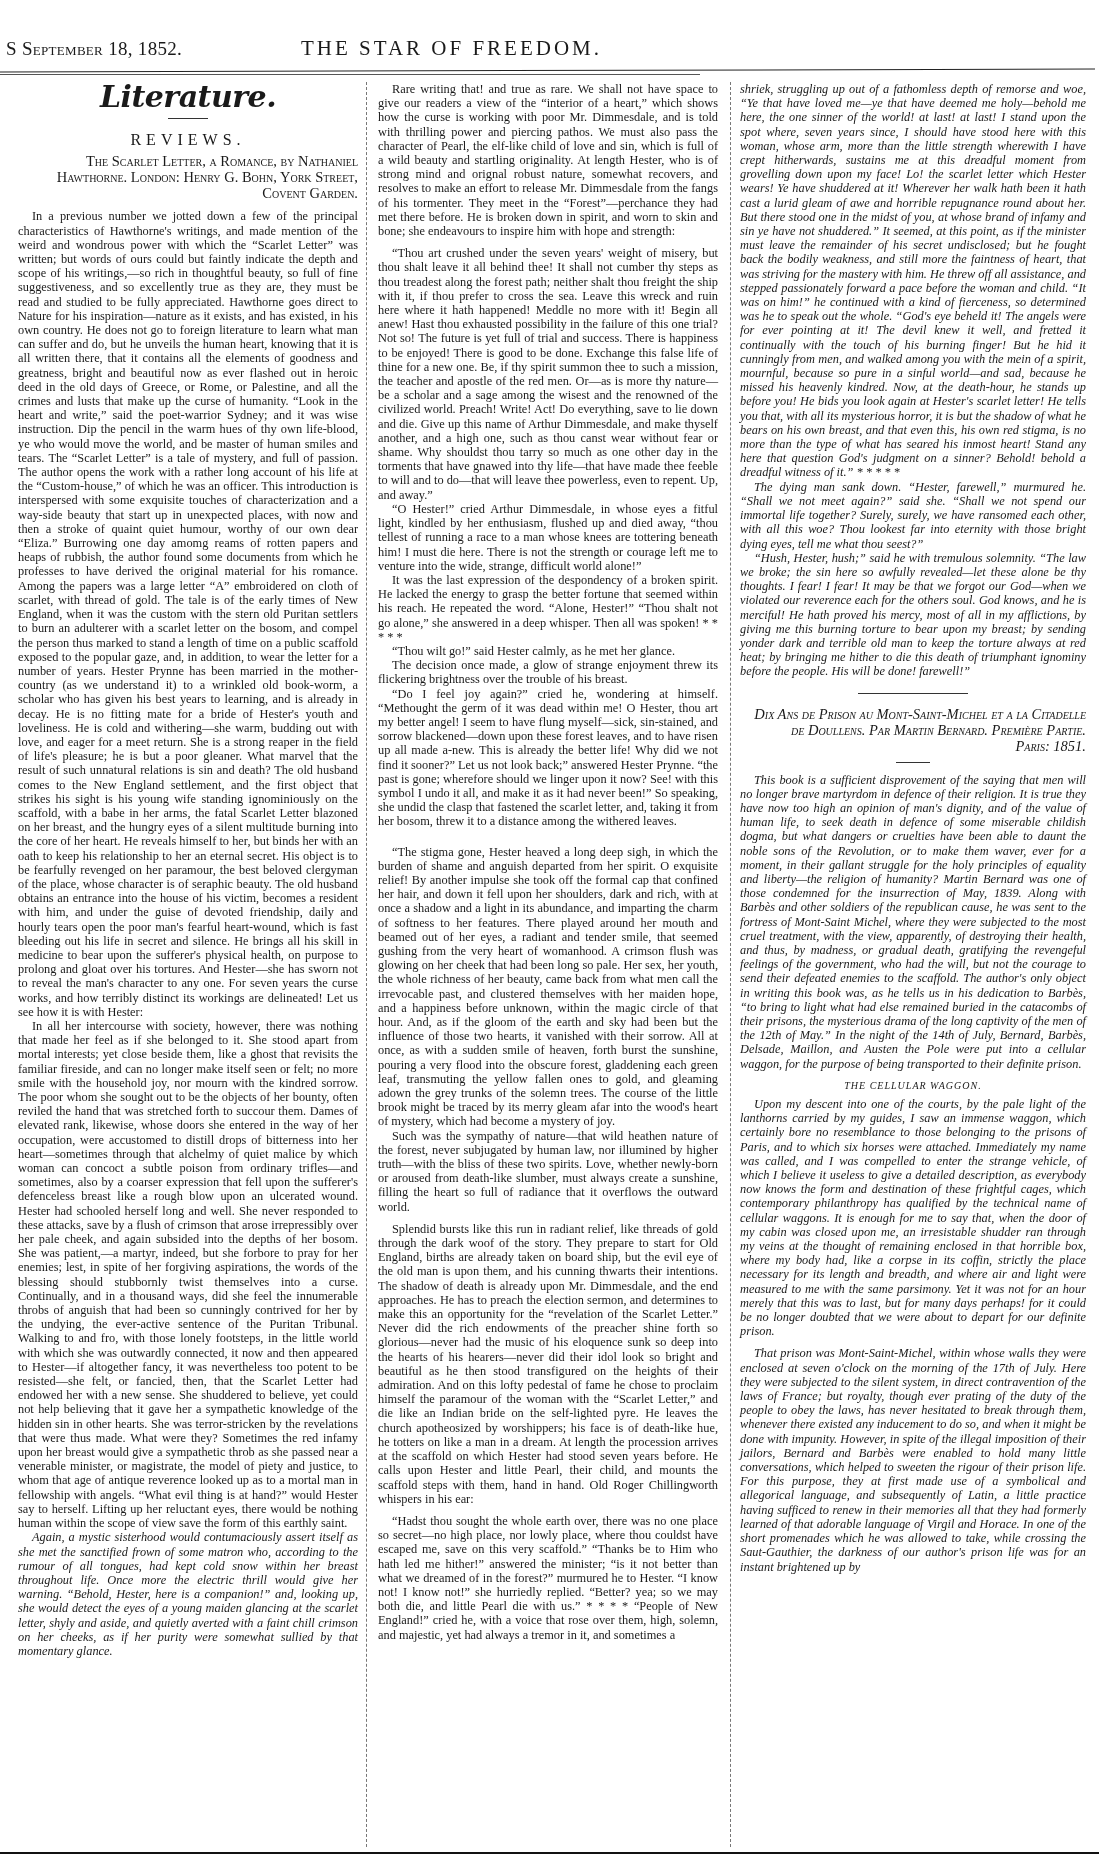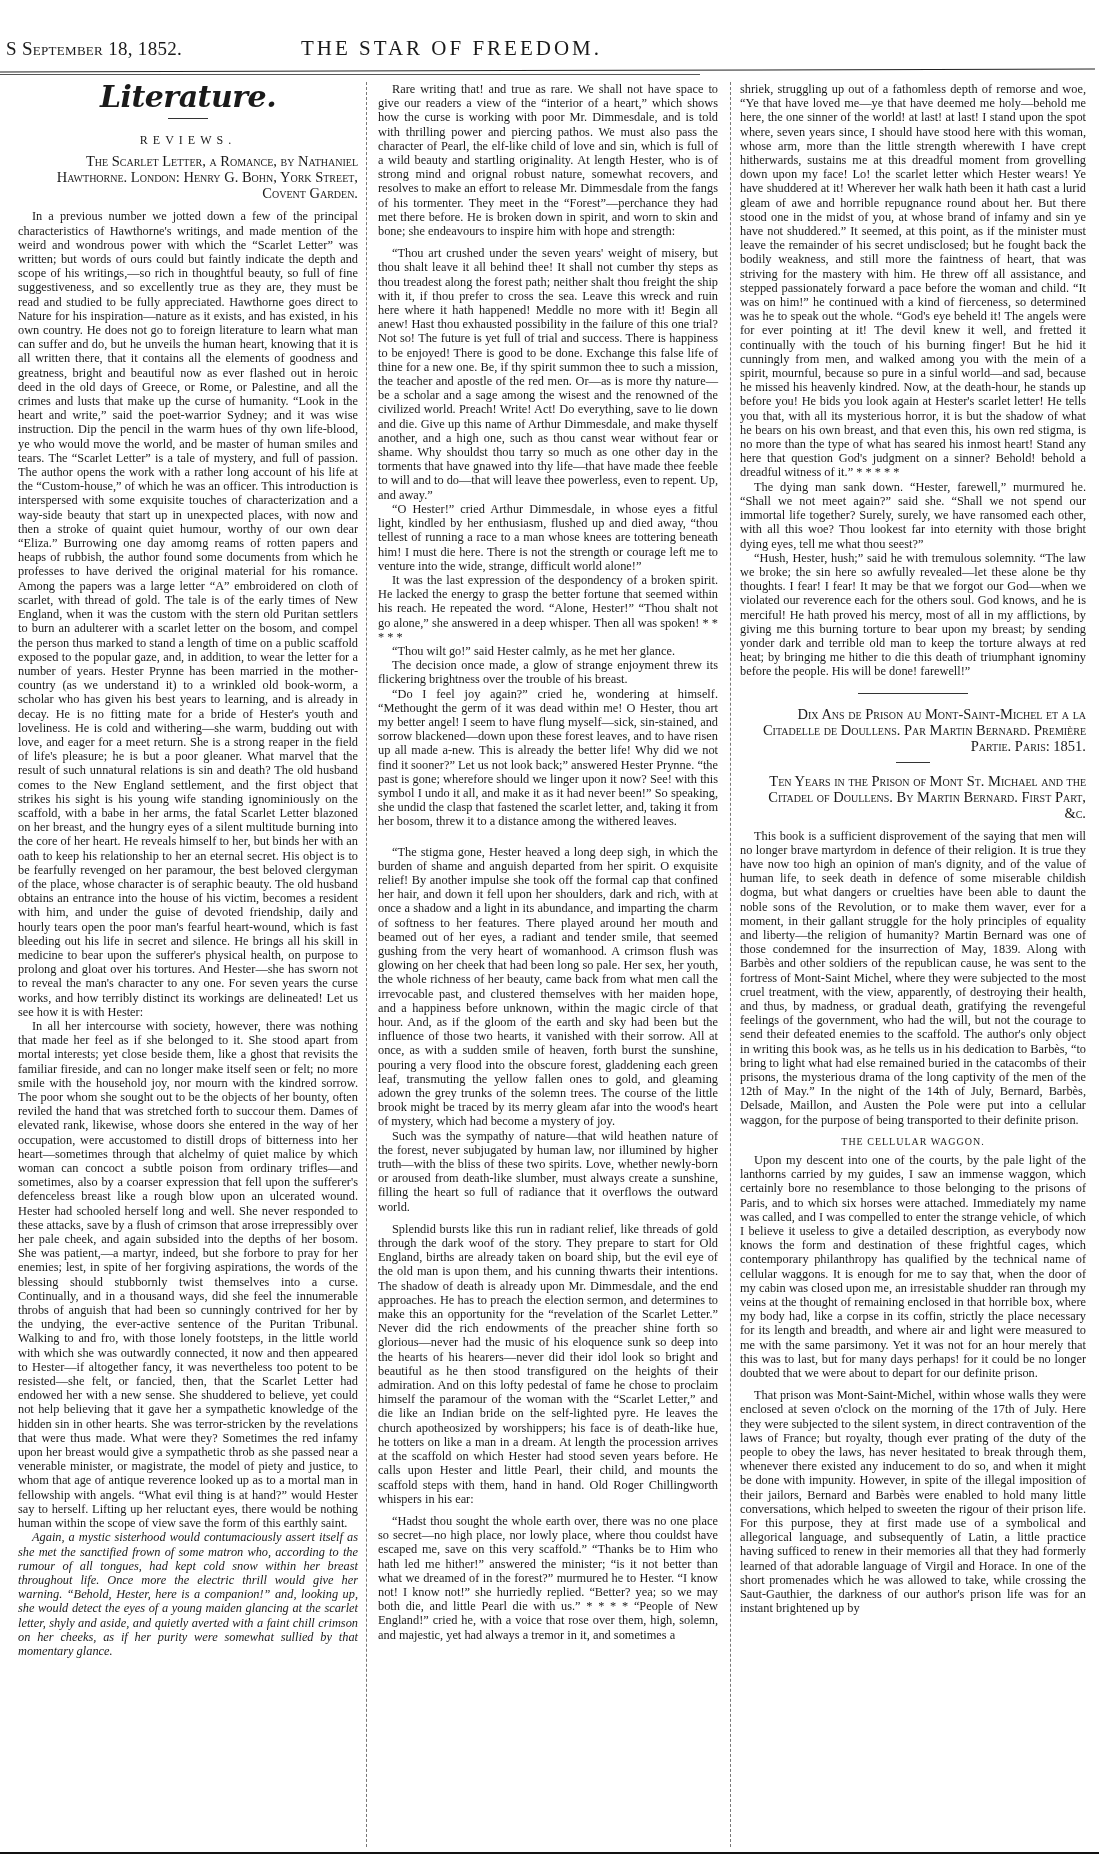--- a/index.html
+++ b/index.html
@@ -7,29 +7,29 @@
          font-family: "Liberation Serif", "DejaVu Serif", serif; }
   .masthead { position: absolute; left: 0; top: 4px; width: 1099px; height: 62px; padding-left: 35px; }
   .mh-date { position: absolute; left: 6px; top: 34px; font-size: 19px; font-variant: small-caps; letter-spacing: 0.3px; }
   .mh-title { position: absolute; left: 0; width: 903px; top: 32px; text-align: center; font-size: 21px; letter-spacing: 3px; }
   .mh-page { position: absolute; right: 16px; top: 34px; font-size: 19px; }
   .rule-top { position: absolute; left: 0; top: 70px; width: 1095px; height: 0; border-top: 1.5px solid #222; transform: rotate(-0.15deg); }
   .rule-top2 { position: absolute; left: 0; top: 74px; width: 700px; height: 0; border-top: 1px solid #555; }
   .col { position: absolute; top: 82px; font-size: 12.35px; line-height: 14.2px; text-align: justify; hyphens: manual; }
   .col1 { left: 18px; width: 340px; }
   .col2 { left: 378px; width: 340px; }
-  .col3 { left: 740px; width: 346px; }
+  .col3 { left: 740px; width: 346px; font-style: italic; }
   .vrule { position: absolute; top: 82px; height: 1765px; width: 0; border-left: 1px dashed #777; }
   .v1 { left: 366px; } .v2 { left: 730px; }
   p { margin: 0; text-indent: 14px; }
   p.noind { text-indent: 0; }
   .gothic { font-family: "DejaVu Serif", serif; font-size: 30px; text-align: center; font-style: italic; font-weight: bold;
             letter-spacing: -0.5px; margin: 8px 0 14px; text-indent: 0; }
   .shortrule { width: 40px; border-top: 1px solid #333; margin: 0 auto 14px; }
-  .reviews { text-align: center; letter-spacing: 5px; font-size: 12px; margin: 6px 0 6px; text-indent: 0; }
+  .reviews { text-align: center; letter-spacing: 5px; font-size: 16px; margin: 6px 0 6px; text-indent: 0; }
   .booktitle { font-variant: small-caps; font-size: 14.5px; line-height: 16px; text-indent: -20px; padding-left: 20px; text-align: right; margin: 6px 0 8px; }
   .sub { text-align: center; font-size: 10px; letter-spacing: 1px; margin: 8px 0 4px; text-indent: 0; }
   .gap { height: 8px; }
   .gap2 { height: 14px; }
   .bottomrule { position: absolute; left: 0; top: 1852px; width: 1099px; border-top: 2px solid #111; }
 </style>
 </head>
 <body>
 
 <div class="masthead">
@@ -73,21 +73,20 @@
 </div>
 
 <div class="col col3">
   <p class="noind">shriek, struggling up out of a fathomless depth of remorse and woe, “Ye that have loved me—ye that have deemed me holy—behold me here, the one sinner of the world! at last! at last! I stand upon the spot where, seven years since, I should have stood here with this woman, whose arm, more than the little strength wherewith I have crept hitherwards, sustains me at this dreadful moment from grovelling down upon my face! Lo! the scarlet letter which Hester wears! Ye have shuddered at it! Wherever her walk hath been it hath cast a lurid gleam of awe and horrible repugnance round about her. But there stood one in the midst of you, at whose brand of infamy and sin ye have not shuddered.” It seemed, at this point, as if the minister must leave the remainder of his secret undisclosed; but he fought back the bodily weakness, and still more the faintness of heart, that was striving for the mastery with him. He threw off all assistance, and stepped passionately forward a pace before the woman and child. “It was on him!” he continued with a kind of fierceness, so determined was he to speak out the whole. “God's eye beheld it! The angels were for ever pointing at it! The devil knew it well, and fretted it continually with the touch of his burning finger! But he hid it cunningly from men, and walked among you with the mein of a spirit, mournful, because so pure in a sinful world—and sad, because he missed his heavenly kindred. Now, at the death-hour, he stands up before you! He bids you look again at Hester's scarlet letter! He tells you that, with all its mysterious horror, it is but the shadow of what he bears on his own breast, and that even this, his own red stigma, is no more than the type of what has seared his inmost heart! Stand any here that question God's judgment on a sinner? Behold! behold a dreadful witness of it.” * * * * *</p>
   <p>The dying man sank down. “Hester, farewell,” murmured he. “Shall we not meet again?” said she. “Shall we not spend our immortal life together? Surely, surely, we have ransomed each other, with all this woe? Thou lookest far into eternity with those bright dying eyes, tell me what thou seest?”</p>
   <p>“Hush, Hester, hush;” said he with tremulous solemnity. “The law we broke; the sin here so awfully revealed—let these alone be thy thoughts. I fear! I fear! It may be that we forgot our God—when we violated our reverence each for the others soul. God knows, and he is merciful! He hath proved his mercy, most of all in my afflictions, by giving me this burning torture to bear upon my breast; by sending yonder dark and terrible old man to keep the torture always at red heat; by bringing me hither to die this death of triumphant ignominy before the people. His will be done! farewell!”</p>
   <div class="gap2"></div>
   <div style="width:110px;border-top:1px solid #333;margin:0 auto 12px;"></div>
   <div class="booktitle">Dix Ans de Prison au Mont-Saint-Michel et a la Citadelle de Doullens. Par Martin Bernard. Première Partie. Paris: 1851.</div>
   <div class="shortrule" style="width:34px;margin-bottom:10px;"></div>
-  <div class="booktitle">Ten Years in the Prison of Mont St. Michael and the Citadel of Doullens. By Martin Bernard. First Part, &amp;c.</div>
   <p>This book is a sufficient disprovement of the saying that men will no longer brave martyrdom in defence of their religion. It is true they have now too high an opinion of man's dignity, and of the value of human life, to seek death in defence of some miserable childish dogma, but what dangers or cruelties have been able to daunt the noble sons of the Revolution, or to make them waver, ever for a moment, in their gallant struggle for the holy principles of equality and liberty—the religion of humanity? Martin Bernard was one of those condemned for the insurrection of May, 1839. Along with Barbès and other soldiers of the republican cause, he was sent to the fortress of Mont-Saint Michel, where they were subjected to the most cruel treatment, with the view, apparently, of destroying their health, and thus, by madness, or gradual death, gratifying the revengeful feelings of the government, who had the will, but not the courage to send their defeated enemies to the scaffold. The author's only object in writing this book was, as he tells us in his dedication to Barbès, “to bring to light what had else remained buried in the catacombs of their prisons, the mysterious drama of the long captivity of the men of the 12th of May.” In the night of the 14th of July, Bernard, Barbès, Delsade, Maillon, and Austen the Pole were put into a cellular waggon, for the purpose of being transported to their definite prison.</p>
   <div class="sub">THE CELLULAR WAGGON.</div>
   <p>Upon my descent into one of the courts, by the pale light of the lanthorns carried by my guides, I saw an immense waggon, which certainly bore no resemblance to those belonging to the prisons of Paris, and to which six horses were attached. Immediately my name was called, and I was compelled to enter the strange vehicle, of which I believe it useless to give a detailed description, as everybody now knows the form and destination of these frightful cages, which contemporary philanthropy has qualified by the technical name of cellular waggons. It is enough for me to say that, when the door of my cabin was closed upon me, an irresistable shudder ran through my veins at the thought of remaining enclosed in that horrible box, where my body had, like a corpse in its coffin, strictly the place necessary for its length and breadth, and where air and light were measured to me with the same parsimony. Yet it was not for an hour merely that this was to last, but for many days perhaps! for it could be no longer doubted that we were about to depart for our definite prison.</p>
   <div class="gap"></div>
   <p>That prison was Mont-Saint-Michel, within whose walls they were enclosed at seven o'clock on the morning of the 17th of July. Here they were subjected to the silent system, in direct contravention of the laws of France; but royalty, though ever prating of the duty of the people to obey the laws, has never hesitated to break through them, whenever there existed any inducement to do so, and when it might be done with impunity. However, in spite of the illegal imposition of their jailors, Bernard and Barbès were enabled to hold many little conversations, which helped to sweeten the rigour of their prison life. For this purpose, they at first made use of a symbolical and allegorical language, and subsequently of Latin, a little practice having sufficed to renew in their memories all that they had formerly learned of that adorable language of Virgil and Horace. In one of the short promenades which he was allowed to take, while crossing the Saut-Gauthier, the darkness of our author's prison life was for an instant brightened up by</p>
 </div>
 
 <div class="bottomrule"></div>
 
 </body></html>

